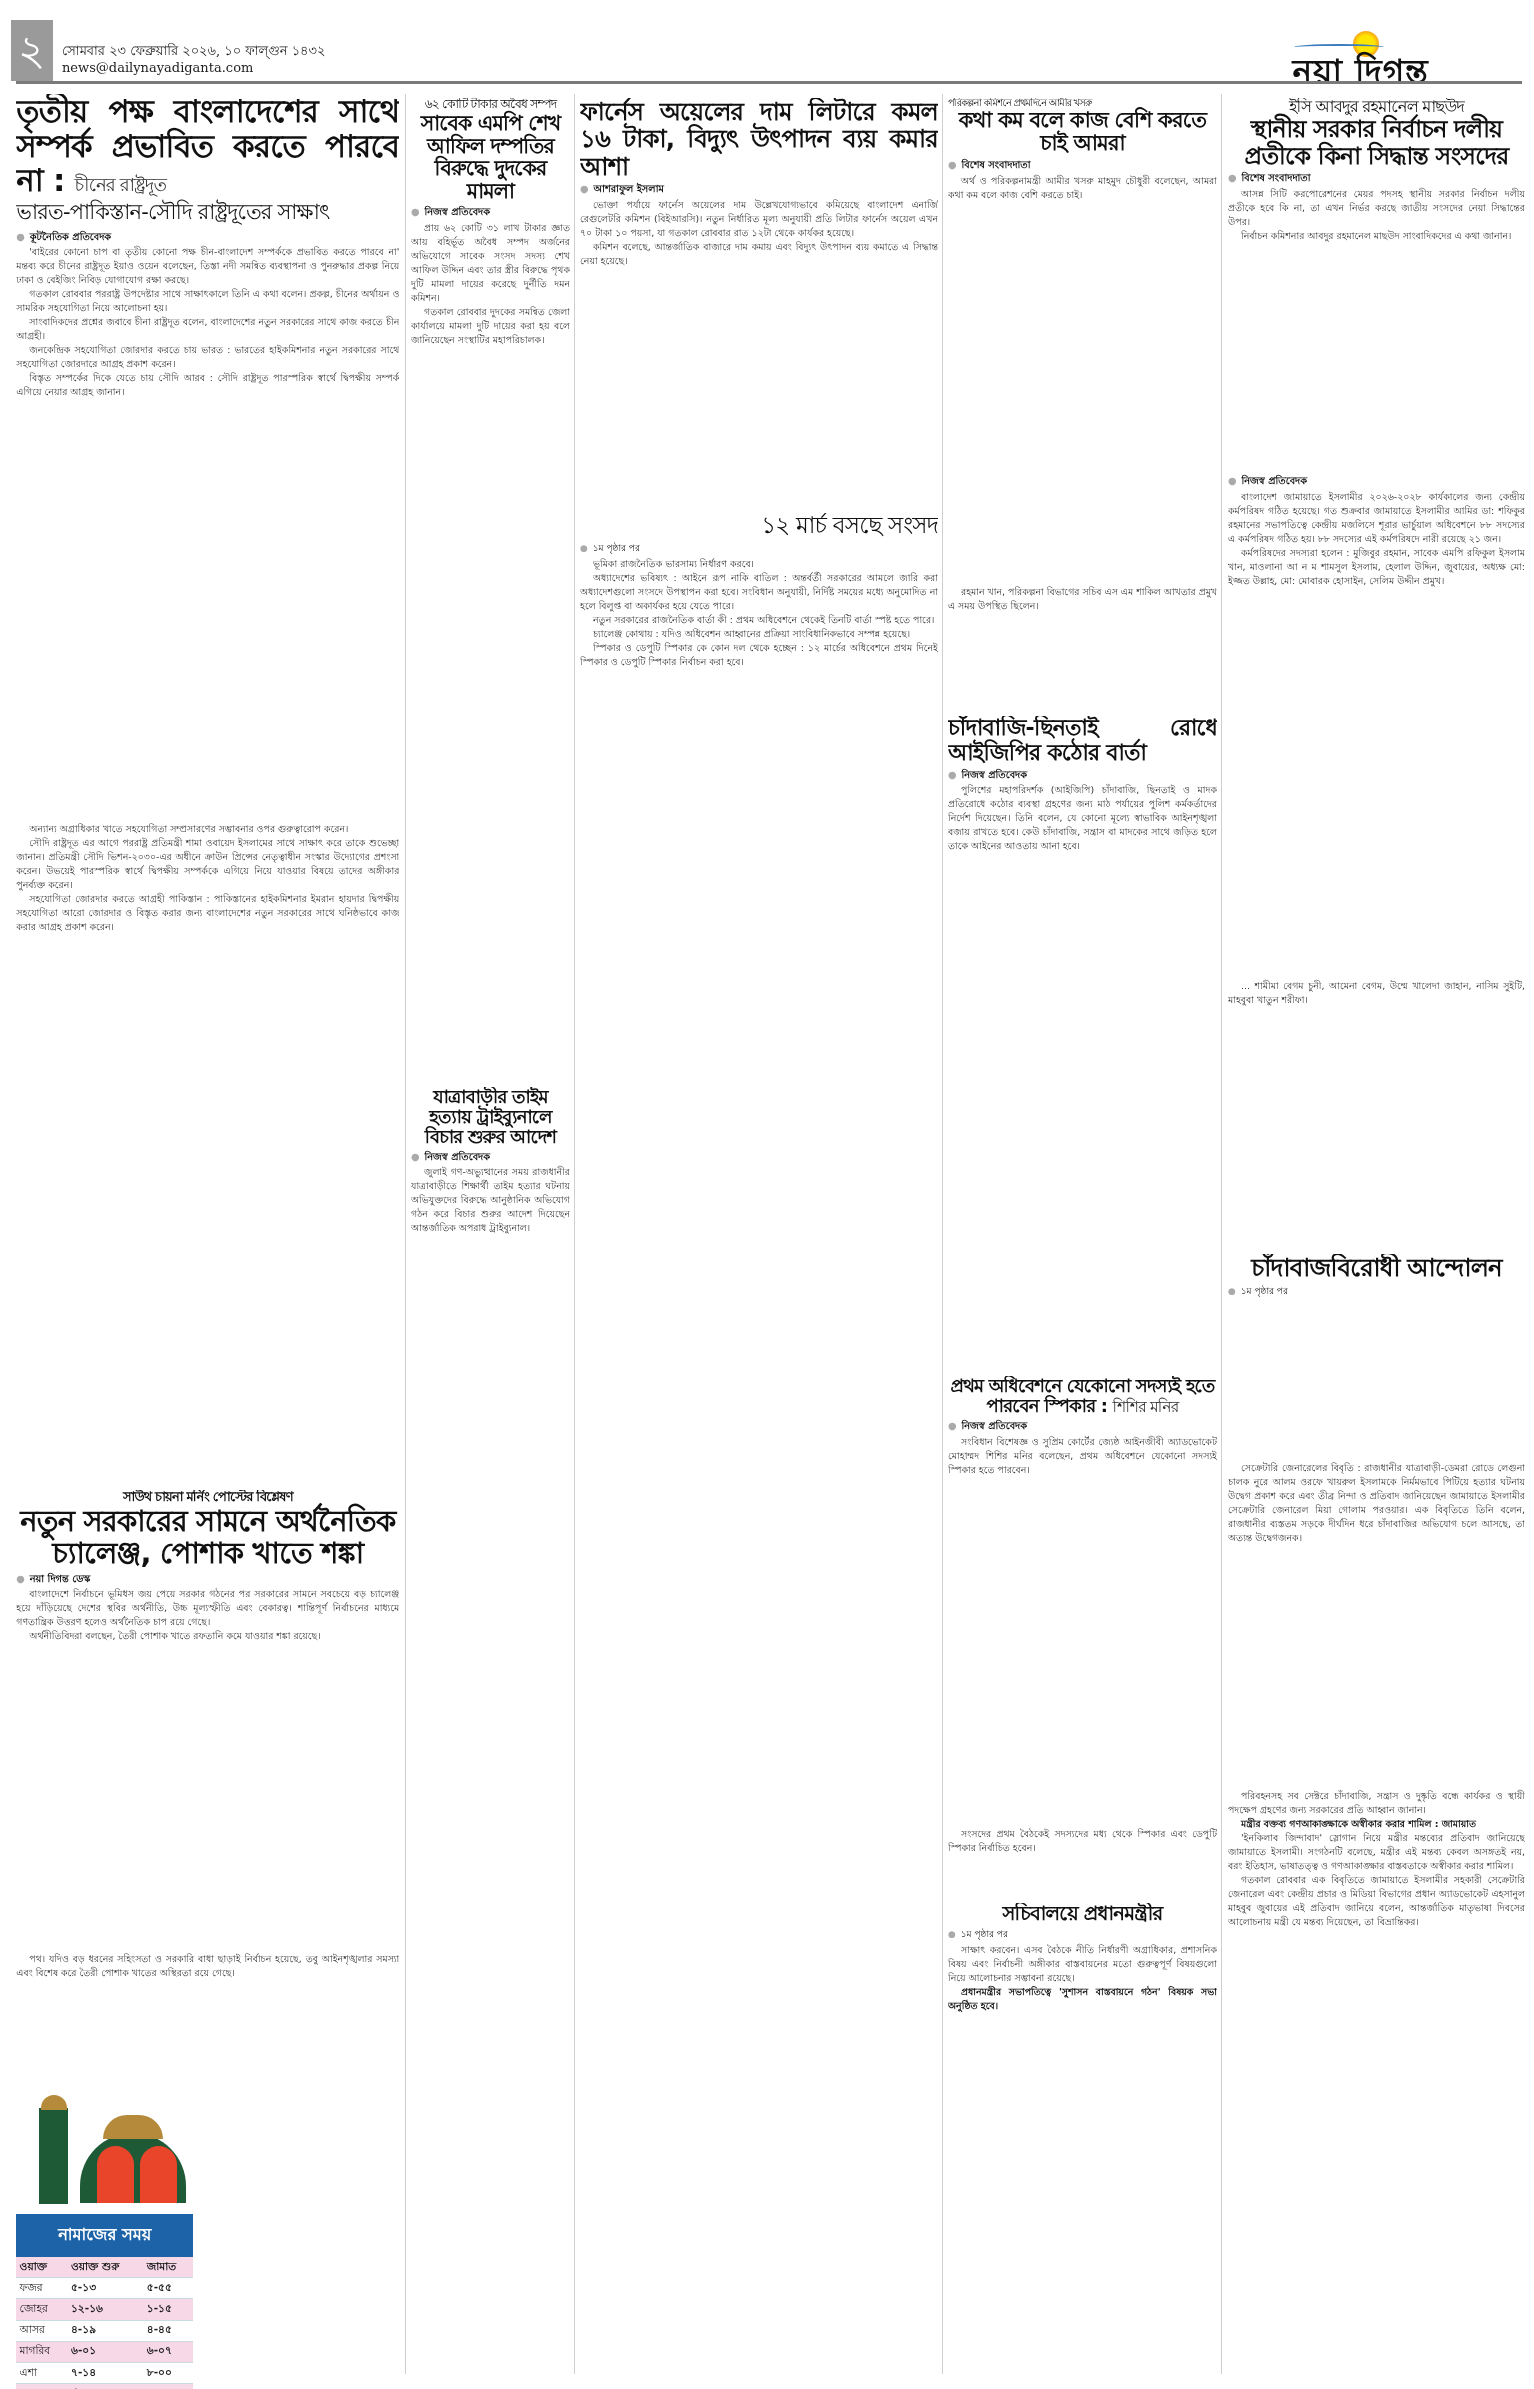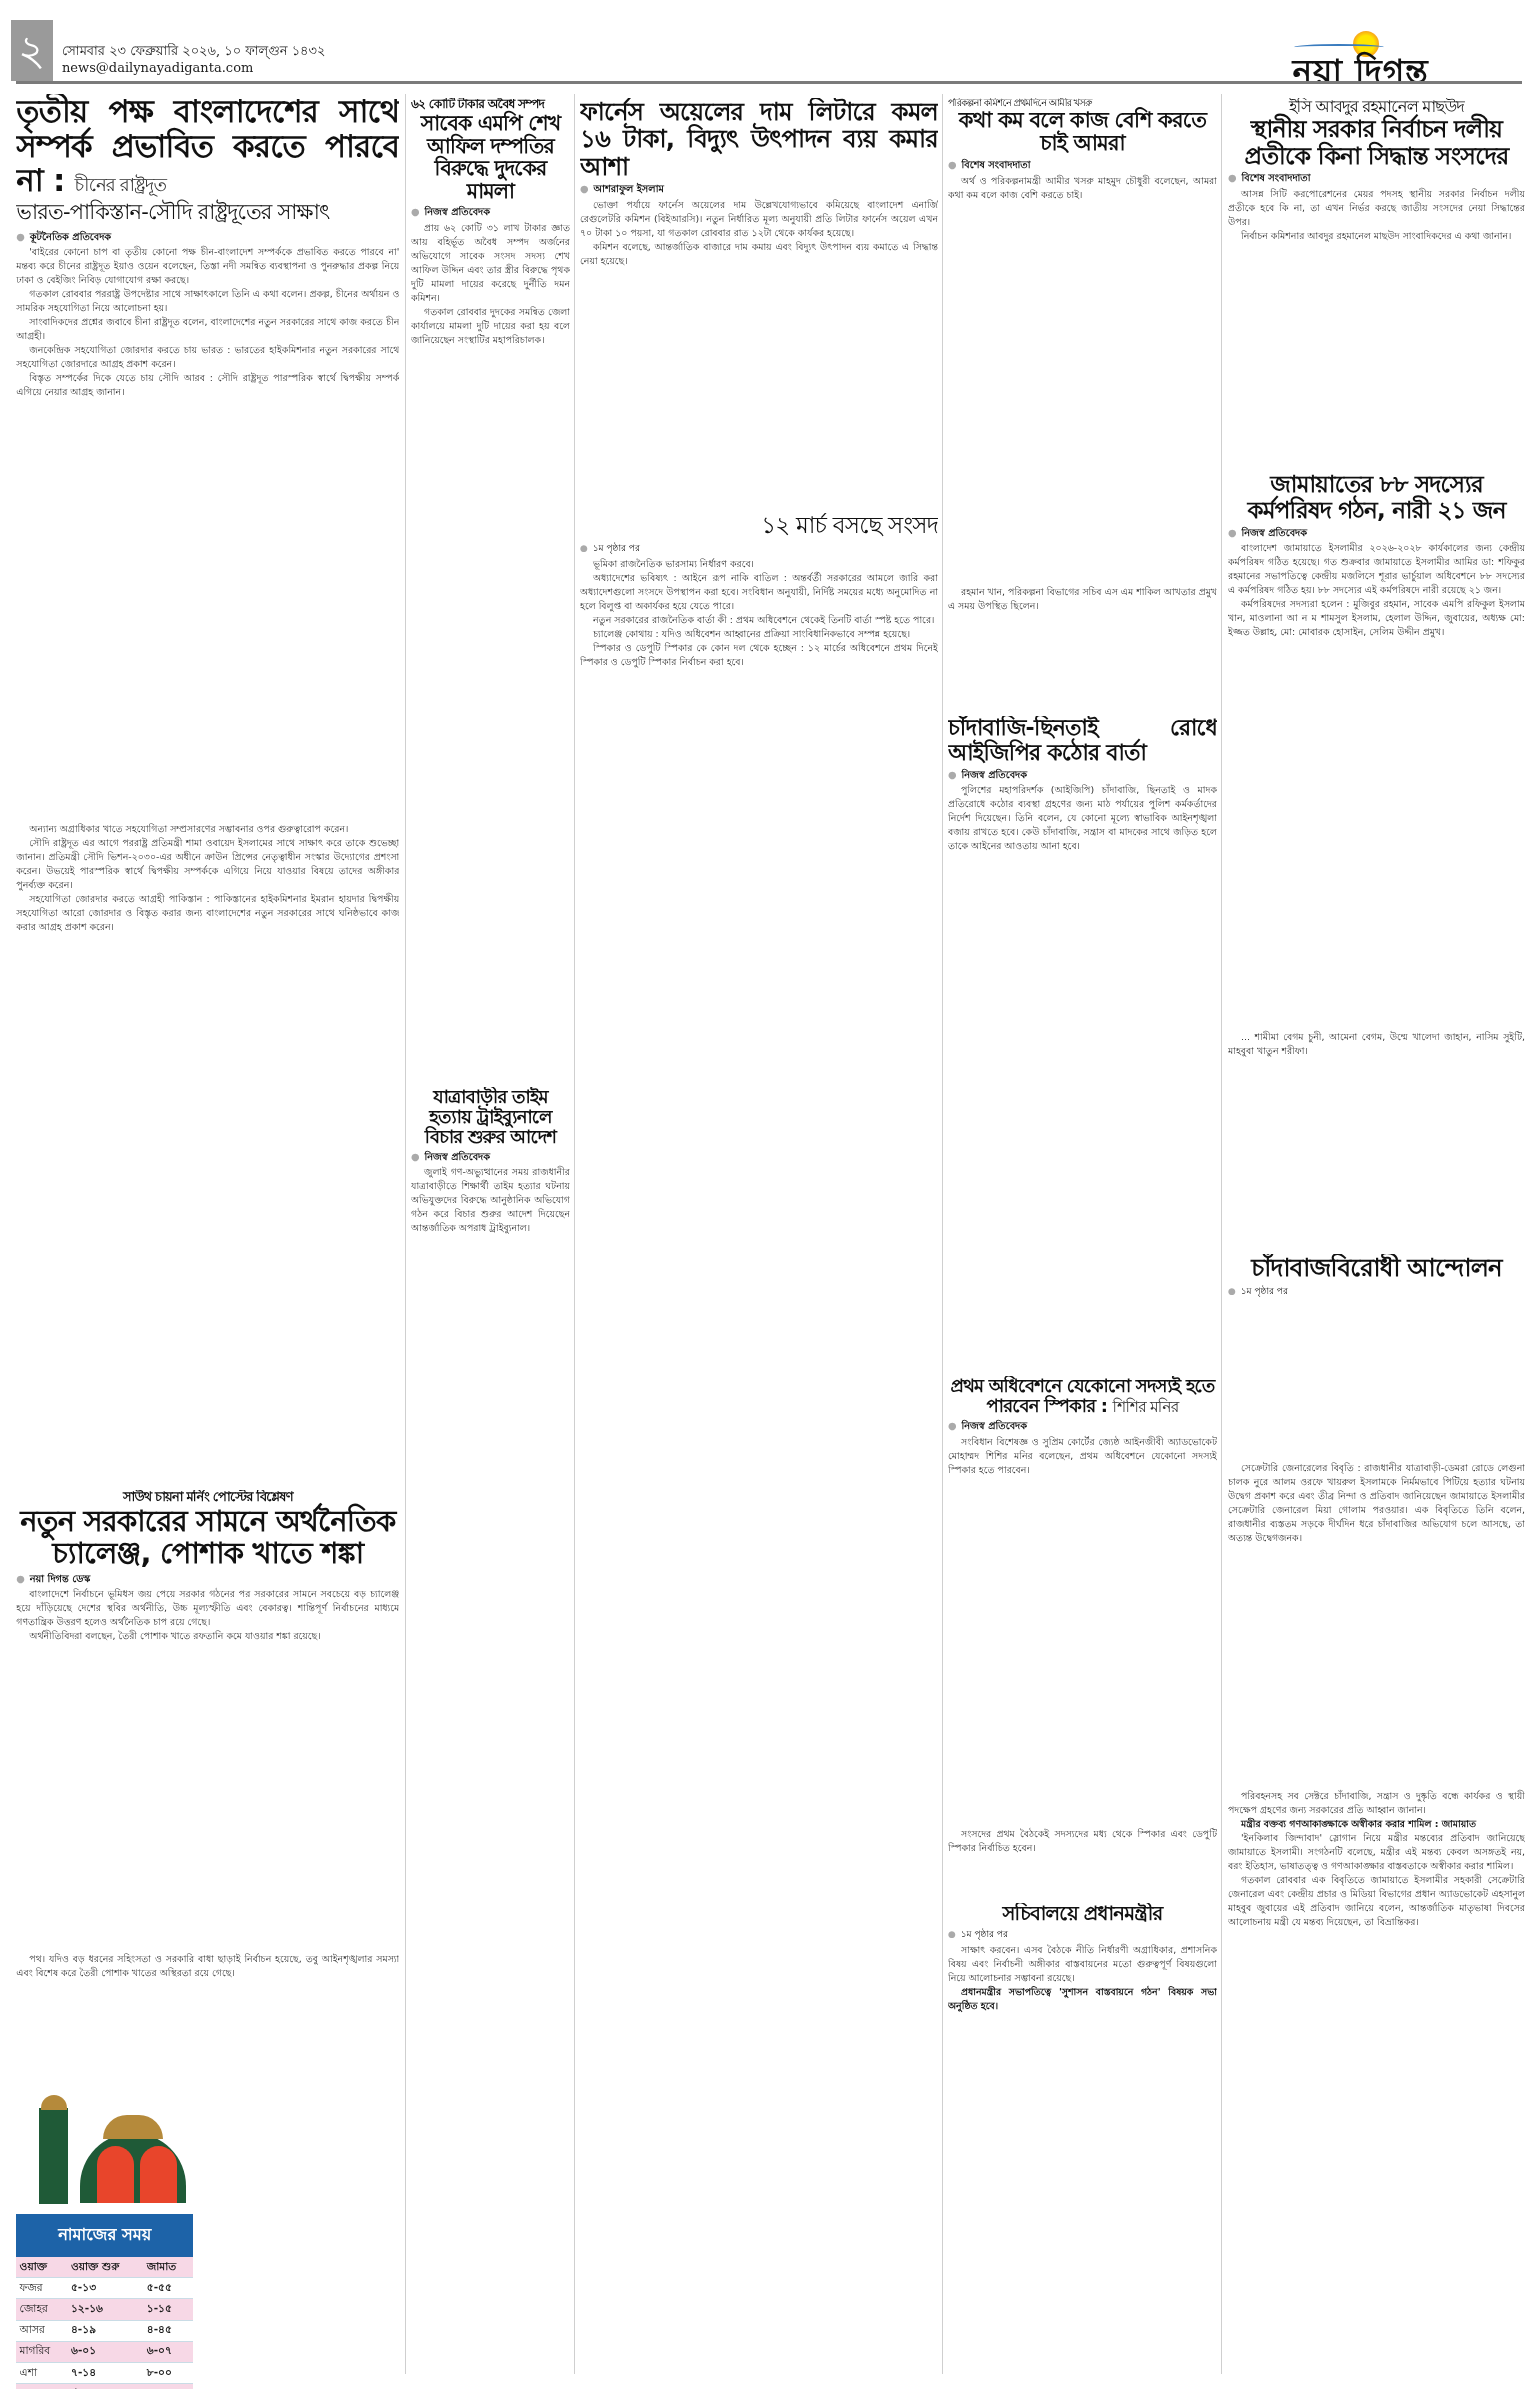--- a/index.html
+++ b/index.html
@@ -127,21 +127,21 @@
   <div class="sun-row">
       <span>আজকের সূর্যাস্ত</span>
       <b>৫-৫৮</b>
     </div>
 
 </div>
 
 <div class="vsep" style="left:405px;top:94px;height:2280px"></div>
 
 <div class="col" style="left:411px;top:98px;width:159px;height:977px">
-  <div class="hl" style="font-size:12.2px;font-weight:bold;">৬২ কোটি টাকার অবৈধ সম্পদ</div>
+  <div class="hl" style="font-size:12.2px;font-weight:normal;text-align:center">৬২ কোটি টাকার অবৈধ সম্পদ</div>
   <div class="hl" style="font-size:20.4px;text-align:center">সাবেক এমপি শেখ আফিল দম্পতির বিরুদ্ধে দুদকের মামলা</div>
   <div class="by">নিজস্ব প্রতিবেদক</div>
   <p>প্রায় ৬২ কোটি ৩১ লাখ টাকার জ্ঞাত আয় বহির্ভূত অবৈধ সম্পদ অর্জনের অভিযোগে সাবেক সংসদ সদস্য শেখ আফিল উদ্দিন এবং তার স্ত্রীর বিরুদ্ধে পৃথক দুটি মামলা দায়ের করেছে দুর্নীতি দমন কমিশন।</p>
   <p>গতকাল রোববার দুদকের সমন্বিত জেলা কার্যালয়ে মামলা দুটি দায়ের করা হয় বলে জানিয়েছেন সংস্থাটির মহাপরিচালক।</p>
 </div>
 <div class="col" style="left:411px;top:1087px;width:159px;height:1286px">
   <div class="hl" style="font-size:18px;text-align:center">যাত্রাবাড়ীর তাইম হত্যায় ট্রাইব্যুনালে বিচার শুরুর আদেশ</div>
   <div class="by">নিজস্ব প্রতিবেদক</div>
   <p>জুলাই গণ-অভ্যুত্থানের সময় রাজধানীর যাত্রাবাড়ীতে শিক্ষার্থী তাইম হত্যার ঘটনায় অভিযুক্তদের বিরুদ্ধে আনুষ্ঠানিক অভিযোগ গঠন করে বিচার শুরুর আদেশ দিয়েছেন আন্তর্জাতিক অপরাধ ট্রাইব্যুনাল।</p>
 </div>
@@ -197,21 +197,20 @@
 <div class="vsep" style="left:1221px;top:94px;height:2280px"></div>
 
 <div class="col" style="left:1228px;top:98px;width:297px;height:383px">
   <div class="hl" style="font-size:16.3px;font-weight:normal;text-align:center">ইসি আবদুর রহমানেল মাছউদ</div>
   <div class="hl" style="font-size:23.6px;text-align:center">স্থানীয় সরকার নির্বাচন দলীয় প্রতীকে কিনা সিদ্ধান্ত সংসদের</div>
   <div class="by">বিশেষ সংবাদদাতা</div>
   <p>আসন্ন সিটি করপোরেশনের মেয়র পদসহ স্থানীয় সরকার নির্বাচন দলীয় প্রতীকে হবে কি না, তা এখন নির্ভর করছে জাতীয় সংসদের নেয়া সিদ্ধান্তের উপর।</p>
   <p>নির্বাচন কমিশনার আবদুর রহমানেল মাছউদ সাংবাদিকদের এ কথা জানান।</p>
 </div>
 <div class="col" style="left:1228px;top:472px;width:297px;height:782px">
-  <div class="hl" style="font-size:23px;text-align:center">জামায়াতের ৮৮ সদস্যের কর্মপরিষদ গঠন, নারী ২১ জন</div>
   <div class="by">নিজস্ব প্রতিবেদক</div>
   <p>বাংলাদেশ জামায়াতে ইসলামীর ২০২৬-২০২৮ কার্যকালের জন্য কেন্দ্রীয় কর্মপরিষদ গঠিত হয়েছে। গত শুক্রবার জামায়াতে ইসলামীর আমির ডা: শফিকুর রহমানের সভাপতিত্বে কেন্দ্রীয় মজলিসে শূরার ভার্চুয়াল অধিবেশনে ৮৮ সদস্যের এ কর্মপরিষদ গঠিত হয়। ৮৮ সদস্যের এই কর্মপরিষদে নারী রয়েছে ২১ জন।</p>
   <p>কর্মপরিষদের সদস্যরা হলেন : মুজিবুর রহমান, সাবেক এমপি রফিকুল ইসলাম খান, মাওলানা আ ন ম শামসুল ইসলাম, হেলাল উদ্দিন, জুবায়ের, অধ্যক্ষ মো: ইজ্জত উল্লাহ, মো: মোবারক হোসাইন, সেলিম উদ্দীন প্রমুখ।</p>
   <p style="margin-top:391px">... শামীমা বেগম চুনী, আমেনা বেগম, উম্মে খালেদা জাহান, নাসিম সুইটি, মাহবুবা খাতুন শরীফা।</p>
 </div>
 <div class="col" style="left:1228px;top:1254px;width:297px;height:1119px">
   <div class="hl" style="font-size:24.4px;text-align:center">চাঁদাবাজবিরোধী আন্দোলন</div>
   <div class="by" style="font-weight:normal;font-size:9px">১ম পৃষ্ঠার পর</div>
   <p style="margin-top:163px">সেক্রেটারি জেনারেলের বিবৃতি : রাজধানীর যাত্রাবাড়ী-ডেমরা রোডে লেগুনা চালক নুরে আলম ওরফে খায়রুল ইসলামকে নির্মমভাবে পিটিয়ে হত্যার ঘটনায় উদ্বেগ প্রকাশ করে এবং তীব্র নিন্দা ও প্রতিবাদ জানিয়েছেন জামায়াতে ইসলামীর সেক্রেটারি জেনারেল মিয়া গোলাম পরওয়ার। এক বিবৃতিতে তিনি বলেন, রাজধানীর ব্যস্ততম সড়কে দীর্ঘদিন ধরে চাঁদাবাজির অভিযোগ চলে আসছে, তা অত্যন্ত উদ্বেগজনক।</p>
   <p style="margin-top:244px">পরিবহনসহ সব সেক্টরে চাঁদাবাজি, সন্ত্রাস ও দুষ্কৃতি বন্ধে কার্যকর ও স্থায়ী পদক্ষেপ গ্রহণের জন্য সরকারের প্রতি আহ্বান জানান।</p>

